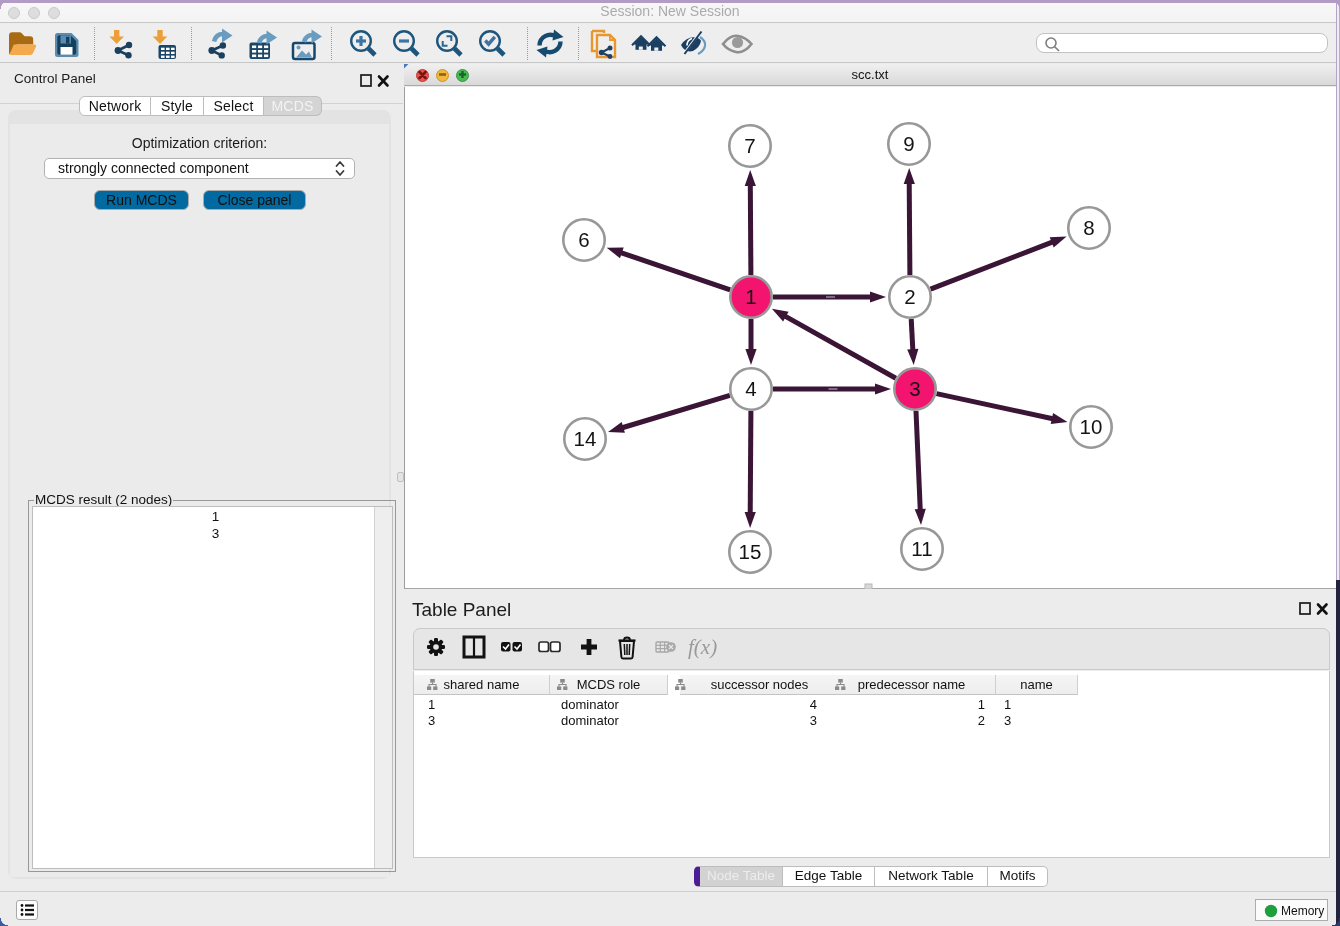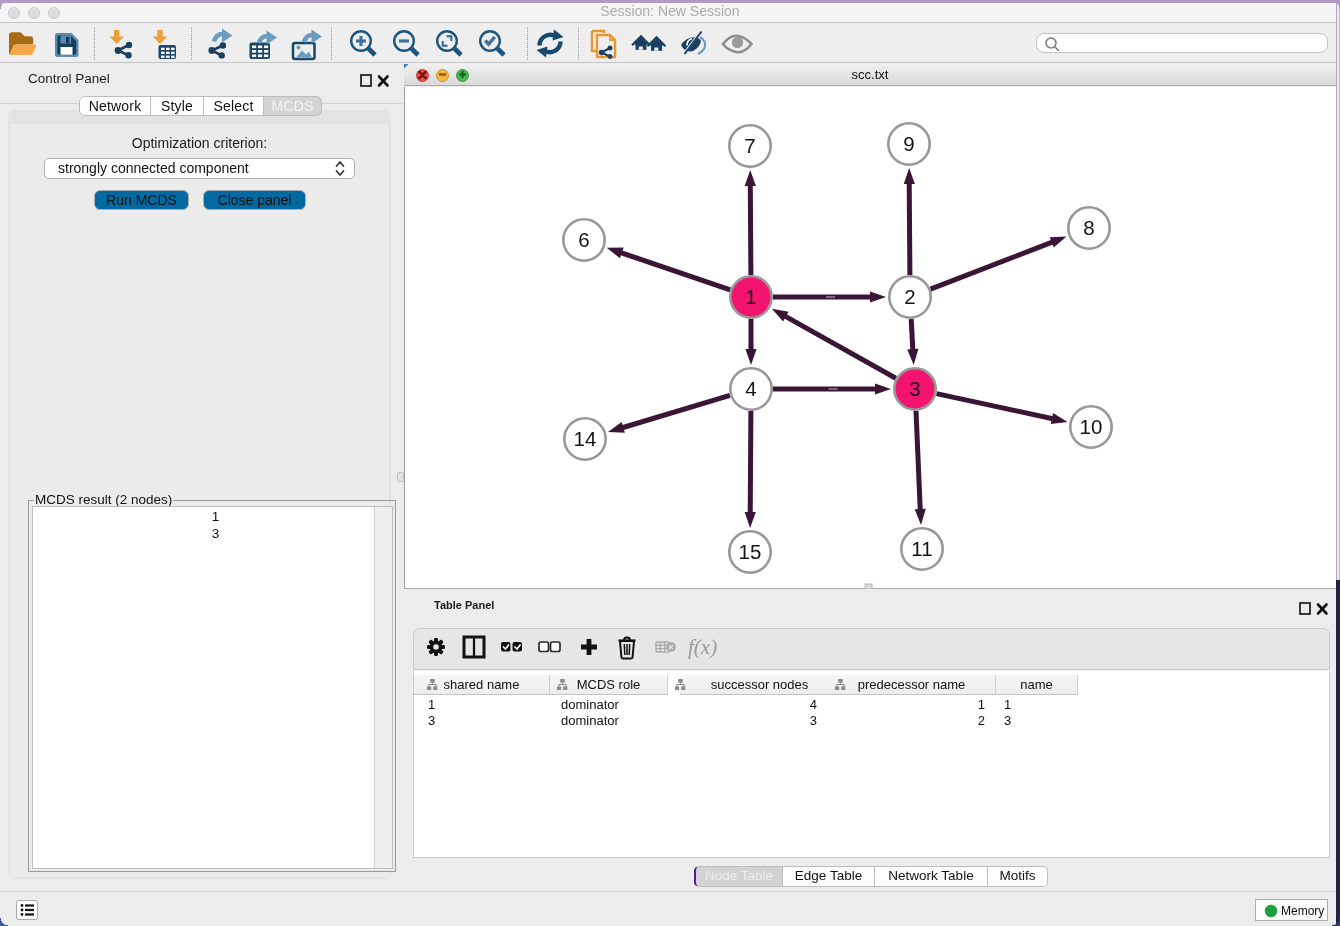--- a/index.html
+++ b/index.html
@@ -9,21 +9,21 @@
 
 #titlebar { position:absolute; left:0; top:0; width:1340px; height:23px; background:linear-gradient(#f8f8f8,#f3f3f3); border-bottom:1px solid #c8c8c8; }
 .tl { position:absolute; top:7px; width:12px; height:12px; border-radius:50%; background:#dddddd; border:1px solid #c9c9c9; }
 #wtitle { position:absolute; top:3px; width:100%; text-align:center; font-size:14px; color:#ababab; }
 
 #toolbar { position:absolute; left:0; top:24px; width:1340px; height:39px; background:#eeeeee; border-bottom:1px solid #c6c6c6; }
 .sep { position:absolute; top:3px; height:33px; width:0; border-left:1px dotted #9a9a9a; }
 #searchbox { position:absolute; left:1036px; top:9px; width:292px; height:20px; background:#ffffff; border:1px solid #c2c2c2; border-radius:8px; }
 
 #cpanel { position:absolute; left:0; top:63px; width:403px; height:828px; background:#ececec; }
-#cptitle { position:absolute; left:14px; top:8px; font-size:13.5px; color:#1c1c1c;margin-left:14px; }
+#cptitle { position:absolute; left:14px; top:8px; font-size:13.5px; color:#1c1c1c; }
 .tabrow { position:absolute; display:flex; z-index:5; }
 .tab { font-size:14px; letter-spacing:0.2px; color:#111; background:#fff; border:1px solid #bdbdbd; border-left:none; text-align:center; padding-top:1px; height:20px; }
 .tab.first { border-left:1px solid #bdbdbd; border-radius:6px 0 0 6px; }
 .tab.last { border-radius:0 6px 6px 0; }
 .tab.sel { background:#d4d4d4; color:#f3f3f3; }
 #cpcontent { position:absolute; left:8px; top:47px; width:383px; height:769px; background:#e3e3e3; border-radius:8px; }
 #cpinner { position:absolute; left:2px; top:14px; width:379px; height:753px; background:#ebebeb; }
 #optlabel { position:absolute; left:0; top:11px; width:100%; text-align:center; font-size:14px; color:#1a1a1a; }
 #dropdown { position:absolute; left:34px; top:34px; width:311px; height:21px; background:#fff; border:1px solid #b2b2b2; border-radius:5px; font-size:14px; color:#111; padding:1px 0 0 13px; }
 .btn { position:absolute; height:20px; background:#0369a1; border:1px solid #ababab; border-radius:6px; font-size:14px; color:#111; text-align:center; padding-top:1px; }
@@ -33,21 +33,21 @@
 #fsscroll { position:absolute; right:0px; top:0px; width:18px; height:361px; background:#eeeeee; border-left:1px solid #d2d2d2; }
 
 #netwin { position:absolute; left:404px; top:64px; width:932px; height:526px; }
 #nettitle { position:absolute; left:0; top:0; width:932px; height:22px; background:linear-gradient(#f0f0f0,#d9d9d9); border-bottom:1px solid #aaaaaa; }
 #netname { position:absolute; top:3px; width:100%; text-align:center; font-size:13px; color:#111; }
 .mtl { position:absolute; top:5px; width:13px; height:13px; border-radius:50%; }
 #canvas { position:absolute; left:0; top:23px; width:932px; height:502px; background:#fff; border-left:1px solid #9d9d9d; border-bottom:1px solid #a5a5a5; }
 #canvas svg { position:absolute; left:-1px; top:-1px; }
 
 #tpanel { position:absolute; left:404px; top:591px; width:936px; height:300px; background:#ececec; }
-#tptitle { position:absolute; left:30px; top:8px; font-size:11px; color:#1c1c1c;font-weight:bold; }
+#tptitle { position:absolute; left:8px; top:8px; font-size:19px; color:#1c1c1c; }
 #ttoolbar { position:absolute; left:9px; top:37px; width:917px; height:42px; background:#e6e6e6; border:1px solid #c9c9c9; border-radius:7px 7px 0 0; }
 #ttable { position:absolute; left:9px; top:80px; width:917px; height:187px; background:#fff; border:1px solid #c9c9c9; border-top:none; }
 .th { position:absolute; top:4px; height:20px; background:linear-gradient(#f5f5f5,#ededed); border-right:1px solid #cfcfcf; border-bottom:1px solid #c4c4c4; font-size:13px; color:#111; text-align:center; padding-top:2px; }
 .td { position:absolute; font-size:13px; color:#111; height:16px; }
 
 #btabs { position:absolute; left:290px; top:275px; display:flex; }
 .btab { font-size:13.5px; color:#111; background:#fff; border:1px solid #bdbdbd; border-left:none; text-align:center; padding-top:1px; height:21px; }
 
 #statusbar { position:absolute; left:0; top:891px; width:1340px; height:35px; background:#ececec; border-top:1px solid #cfcfcf; }
 #listbtn { position:absolute; left:16px; top:8px; width:22px; height:20px; background:#fdfdfd; border:1px solid #a9a9a9; border-radius:3px; }
@@ -414,21 +414,21 @@
       <div class="td" style="left:303px; top:26px; width:100px; text-align:right;">4</div>
       <div class="td" style="left:471px; top:26px; width:100px; text-align:right;">1</div>
       <div class="td" style="left:590px; top:26px;">1</div>
       <div class="td" style="left:14px; top:42px;">3</div>
       <div class="td" style="left:147px; top:42px;">dominator</div>
       <div class="td" style="left:303px; top:42px; width:100px; text-align:right;">3</div>
       <div class="td" style="left:471px; top:42px; width:100px; text-align:right;">2</div>
       <div class="td" style="left:590px; top:42px;">3</div>
     </div>
     <div id="btabs">
-      <div class="btab" style="width:89px; background:#d2d2d2; color:#ededed; border-left:2px solid #4c1d95; border-radius:5px 0 0 5px;">Node Table</div>
+      <div class="btab" style="width:89px; background:#d2d2d2; color:#ededed; border-left:6px solid #4c1d95; border-radius:5px 0 0 5px;">Node Table</div>
       <div class="btab" style="width:92px;">Edge Table</div>
       <div class="btab" style="width:113px;">Network Table</div>
       <div class="btab" style="width:60px; border-radius:0 5px 5px 0;">Motifs</div>
     </div>
   </div>
   <div id="statusbar">
     <div id="listbtn">
       <svg width="20" height="18" viewBox="0 0 20 18" style="position:absolute;left:1px;top:0;">
         <g fill="#121212">
           <circle cx="4" cy="4.5" r="1.4"></circle>

